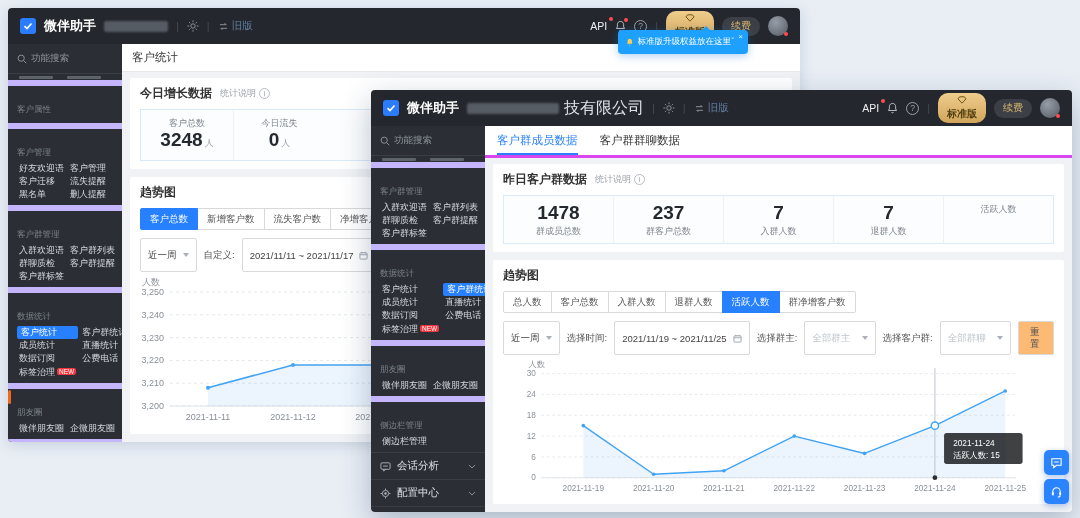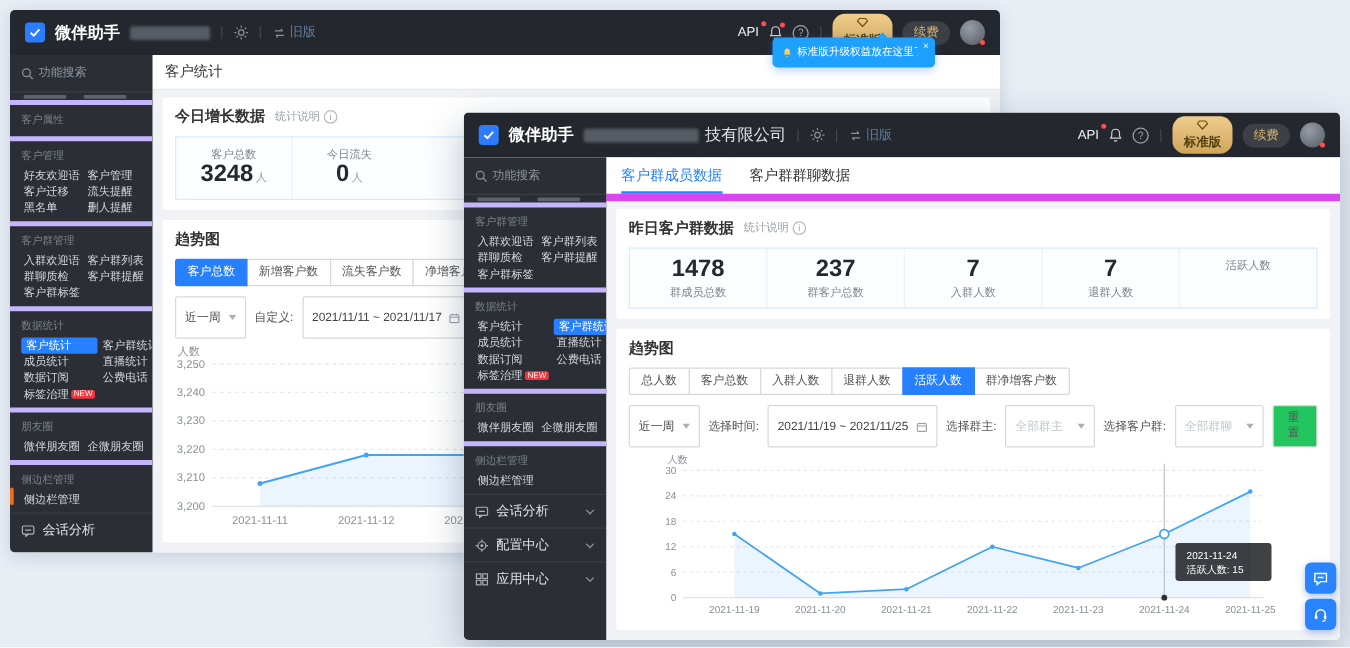--- a/index.html
+++ b/index.html
@@ -9,21 +9,21 @@
   .window { position:absolute; background:#fff; border-radius:4px; overflow:hidden; }
   .back  { left:8px;  top:8px;  width:792px; height:434px; box-shadow:0 3px 14px rgba(40,70,110,.18); z-index:1; }
   .front { left:371px; top:90px; width:701px; height:422px; box-shadow:0 10px 30px rgba(30,55,90,.30); z-index:10; }
 
   
   .hdr { height:36px; background:#24272d; display:flex; align-items:center; padding:0 12px; gap:8px; }
   .logo { width:16px; height:16px; background:#2b7cff; border-radius:3px; display:flex; align-items:center; justify-content:center; flex:0 0 auto; }
   .brand { color:#fff; font-weight:bold; font-size:13px; white-space:nowrap; }
   .blurname { height:11px; border-radius:2px; background:#565c64; filter:blur(1.2px); }
   .w64{width:64px;} .w92{width:92px;}
-  .cotext { color:#dfe3e8; font-size:13px; margin-left:-3px; white-space:nowrap; }
+  .cotext { color:#dfe3e8; font-size:16px; margin-left:-3px; white-space:nowrap; }
   .hdr-sep { color:#45494f; font-size:11px; }
   .hicon { color:#8a9099; display:flex; align-items:center; position:relative; }
   .hdr-link { color:#5f7d9e; font-size:10.5px; display:flex; align-items:center; gap:3px; }
   .hdr-right { margin-left:auto; display:flex; align-items:center; gap:8px; }
   .api { position:relative; color:#eef0f3; font-size:10.5px; }
   .reddot { position:absolute; width:4px; height:4px; background:#ff4d4f; border-radius:50%; top:-3px; right:-6px; }
   .bellwrap .reddot { top:-2px; right:-2px; }
   .qmark { width:13px; height:13px; border:1px solid #9aa0a8; border-radius:50%; color:#9aa0a8; font-size:8.5px; display:flex; align-items:center; justify-content:center; font-style:normal; }
   .gold-pill { display:flex; align-items:center; gap:3px; background:linear-gradient(180deg,#efcd8c,#d0a55b); color:#53400e; font-size:10px; font-weight:bold; padding:2.5px 9px; border-radius:10px; white-space:nowrap;flex-direction:column; }
   .renew-pill { background:#3c4046; color:#d8b570; font-size:10px; padding:2.5px 9px; border-radius:10px; white-space:nowrap; }
@@ -36,35 +36,35 @@
   .notif-x { position:absolute; top:2px; right:5px; font-style:normal; font-weight:normal; font-size:8px; color:rgba(255,255,255,.9); cursor:default; }
   .notif span { white-space:nowrap; overflow:hidden; }
 
   
   .wbody { display:flex; height:calc(100% - 36px); }
   .sb { width:114px; background:#2b2f35; flex:0 0 auto; position:relative; color:#ccd0d6; display:flex; flex-direction:column; overflow:hidden; }
   .sb-search { display:flex; align-items:center; gap:4px; padding:8px 9px; color:#8e949e; font-size:9.5px; border-bottom:1px solid #3a3e45; }
   .sb-scroll { flex:1; overflow:hidden; }
   .sb-sliver { height:6px; overflow:hidden; display:flex; gap:14px; padding:2px 11px 0; }
   .sb-sliver span { display:block; width:34px; height:3px; background:#5c636b; border-radius:1px; }
-  .sb-group { padding:4px 9px 4px; border-top:4px solid #c4b5fd; }
+  .sb-group { padding:16px 9px 4px; border-top:6px solid #c4b5fd; }
   .sb-title { font-size:8.5px; color:#7a808a; margin:2px 0 3px; }
   .sb-items { display:grid; grid-template-columns:1fr 1fr; column-gap:2px; }
   .sb-item { font-size:9px; line-height:13px; padding:0 2px; color:#d4d8de; border-radius:2px; white-space:nowrap; }
   .sb-item.active { background:#2680ff; color:#fff; padding:0 4px; }
   .badge-new { background:#f5353d; color:#fff; font-size:6.5px; font-style:normal; padding:0 2px; border-radius:2px; margin-left:2px; vertical-align:1px; }
   .sb-menu { border-top:1px solid #393d44; padding:6px 9px; display:flex; align-items:center; gap:6px; color:#dfe2e7; font-size:10.5px; }
   .sb-menu .chev { margin-left:auto; display:flex; }
   .mi-wrap { display:flex; color:#aeb4bc; }
   .sb-scrollbar { position:absolute; left:0; bottom:38px; width:3px; height:14px; background:#f06a1d; border-radius:2px; }
 
   
   .main { flex:1; background:#f0f2f5; display:flex; flex-direction:column; min-width:0; }
   .pagebar { background:#fff; border-bottom:1px solid #e9e9e9; padding:6px 10px; font-size:11.5px; color:#333; }
-  .tabbar { background:#fff; border-bottom:6px solid #d946ef; padding:0 12px; display:flex; gap:22px; }
+  .tabbar { background:#fff; border-bottom:3px solid #d946ef; padding:0 12px; display:flex; gap:22px; }
   .toptab { font-size:11.5px; color:#333; padding:7px 0 5px; border-bottom:2px solid transparent; }
   .toptab.active { color:#2680ff; border-bottom-color:#2680ff; }
   .content { flex:1; padding:6px 8px 8px; display:flex; flex-direction:column; overflow:hidden; }
   .card { background:#fff; border-radius:2px; padding:8px 10px; }
   .card.grow { flex:1; margin-top:8px; overflow:hidden; display:flex; flex-direction:column; }
   .card-h { display:flex; align-items:center; gap:8px; font-size:12px; font-weight:bold; color:#333; line-height:15px; }
   .hint { font-weight:normal; font-size:9px; color:#9aa1aa; display:flex; gap:3px; align-items:center; }
   .info-i { width:11px; height:11px; border:1px solid #b6bcc4; border-radius:50%; font-size:7.5px; color:#9aa1aa; display:inline-flex; align-items:center; justify-content:center; font-style:normal; }
   .stat-strip { margin-top:8px; border:1px solid #d9eafb; background:#fcfdff; display:flex; }
   .stat { flex:1; text-align:center; padding:6px 0; }
@@ -77,21 +77,21 @@
   .ctab { font-size:9.5px; color:#555; border:1px solid #d9d9d9; background:#fff; padding:4px 9px; margin-left:-1px; white-space:nowrap; line-height:12px; }
   .ctab:first-child { margin-left:0; border-radius:2px 0 0 2px; }
   .ctab:last-child { border-radius:0 2px 2px 0; }
   .ctab.active { background:#2680ff; border-color:#2680ff; color:#fff; position:relative; }
   .filters { display:flex; align-items:center; gap:7px; margin-top:8px; font-size:9.5px; color:#555; }
   .flabel { white-space:nowrap; }
   .fbox { border:1px solid #d9d9d9; border-radius:2px; height:22px; display:flex; align-items:center; padding:16px 7px; gap:6px; background:#fff; color:#444; white-space:nowrap; }
   .fbox.ph { color:#bfc6cd; }
   .fbox .caret { width:0; height:0; border-left:3.5px solid transparent; border-right:3.5px solid transparent; border-top:4px solid #aab0b7; }
   .fbox.w110 { width:104px; justify-content:space-between; }
-  .reset-btn { margin-left:auto; border:1px solid #d9d9d9; border-radius:2px; background:#22c55e; padding:4px 11px; font-size:9.5px; color:#555; line-height:12px; }
+  .reset-btn { margin-left:auto; border:1px solid #d9d9d9; border-radius:2px; background:#fdba74; padding:4px 11px; font-size:9.5px; color:#555; line-height:12px; }
   .chart { margin-top:4px; display:block; }
 
   
   .float-btns { position:absolute; right:3px; top:360px; display:flex; flex-direction:column; gap:4px; z-index:20; }
   .fbtn { width:25px; height:25px; background:#2b84ff; border-radius:5px; display:flex; align-items:center; justify-content:center; box-shadow:0 2px 6px rgba(30,90,200,.35); }
 </style>
 </head>
 <body>
 
 <div class="canvas">

